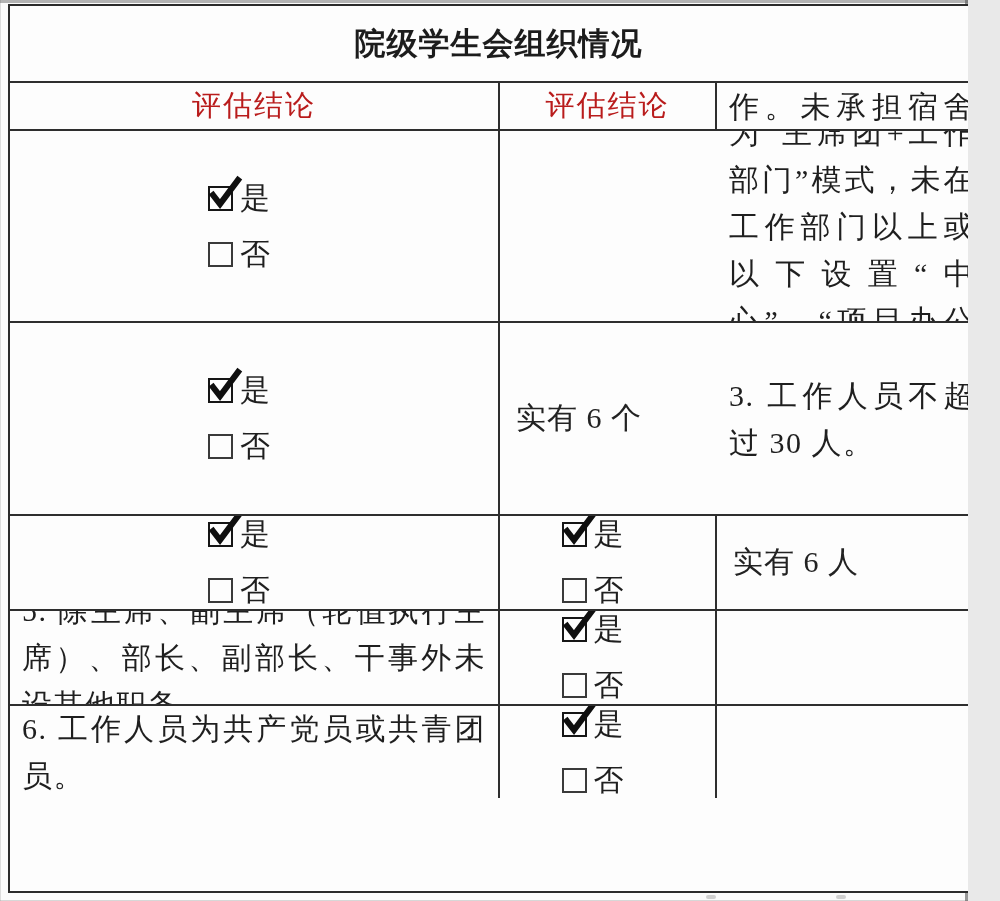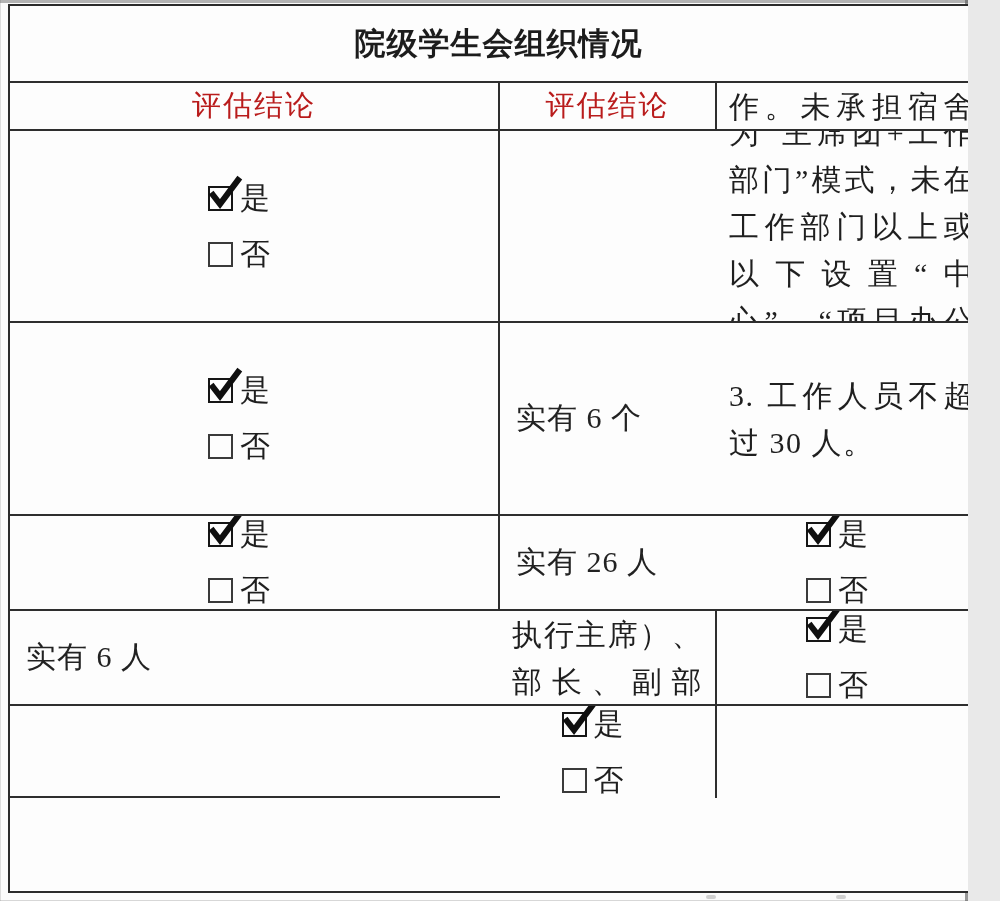--- a/index.html
+++ b/index.html
@@ -133,21 +133,20 @@
               </svg>
             </span>
           <span class="cb-label">是</span>
         </div>
         <div class="cb-line">
           <span class="checkbox"></span>
           <span class="cb-label">否</span>
         </div>
       </div>
     </div>
-    <div class="cell remark-cell c3">实有 26 人</div>
 
     <div class="cell conclusion-cell">
       <div class="cb-block">
         <div class="cb-line">
           <span class="checkbox checked">
               <svg class="tick" viewBox="0 0 36 34">
                 <path d="M7 18 L14 27 L32 3" fill="none" stroke="#0f0f0f" stroke-width="6" stroke-linecap="square"></path>
               </svg>
             </span>
           <span class="cb-label">是</span>
@@ -174,20 +173,23 @@
           <span class="cb-label">是</span>
         </div>
         <div class="cb-line">
           <span class="checkbox"></span>
           <span class="cb-label">否</span>
         </div>
       </div>
     </div>
     <div class="cell remark-cell c3"></div>
 
+    <div class="cell criterion-cell lastrow">
+      <div class="txt">6. 工作人员为共产党员或共青团员。</div>
+    </div>
     <div class="cell conclusion-cell lastrow">
       <div class="cb-block">
         <div class="cb-line">
           <span class="checkbox checked">
               <svg class="tick" viewBox="0 0 36 34">
                 <path d="M7 18 L14 27 L32 3" fill="none" stroke="#0f0f0f" stroke-width="6" stroke-linecap="square"></path>
               </svg>
             </span>
           <span class="cb-label">是</span>
         </div>

